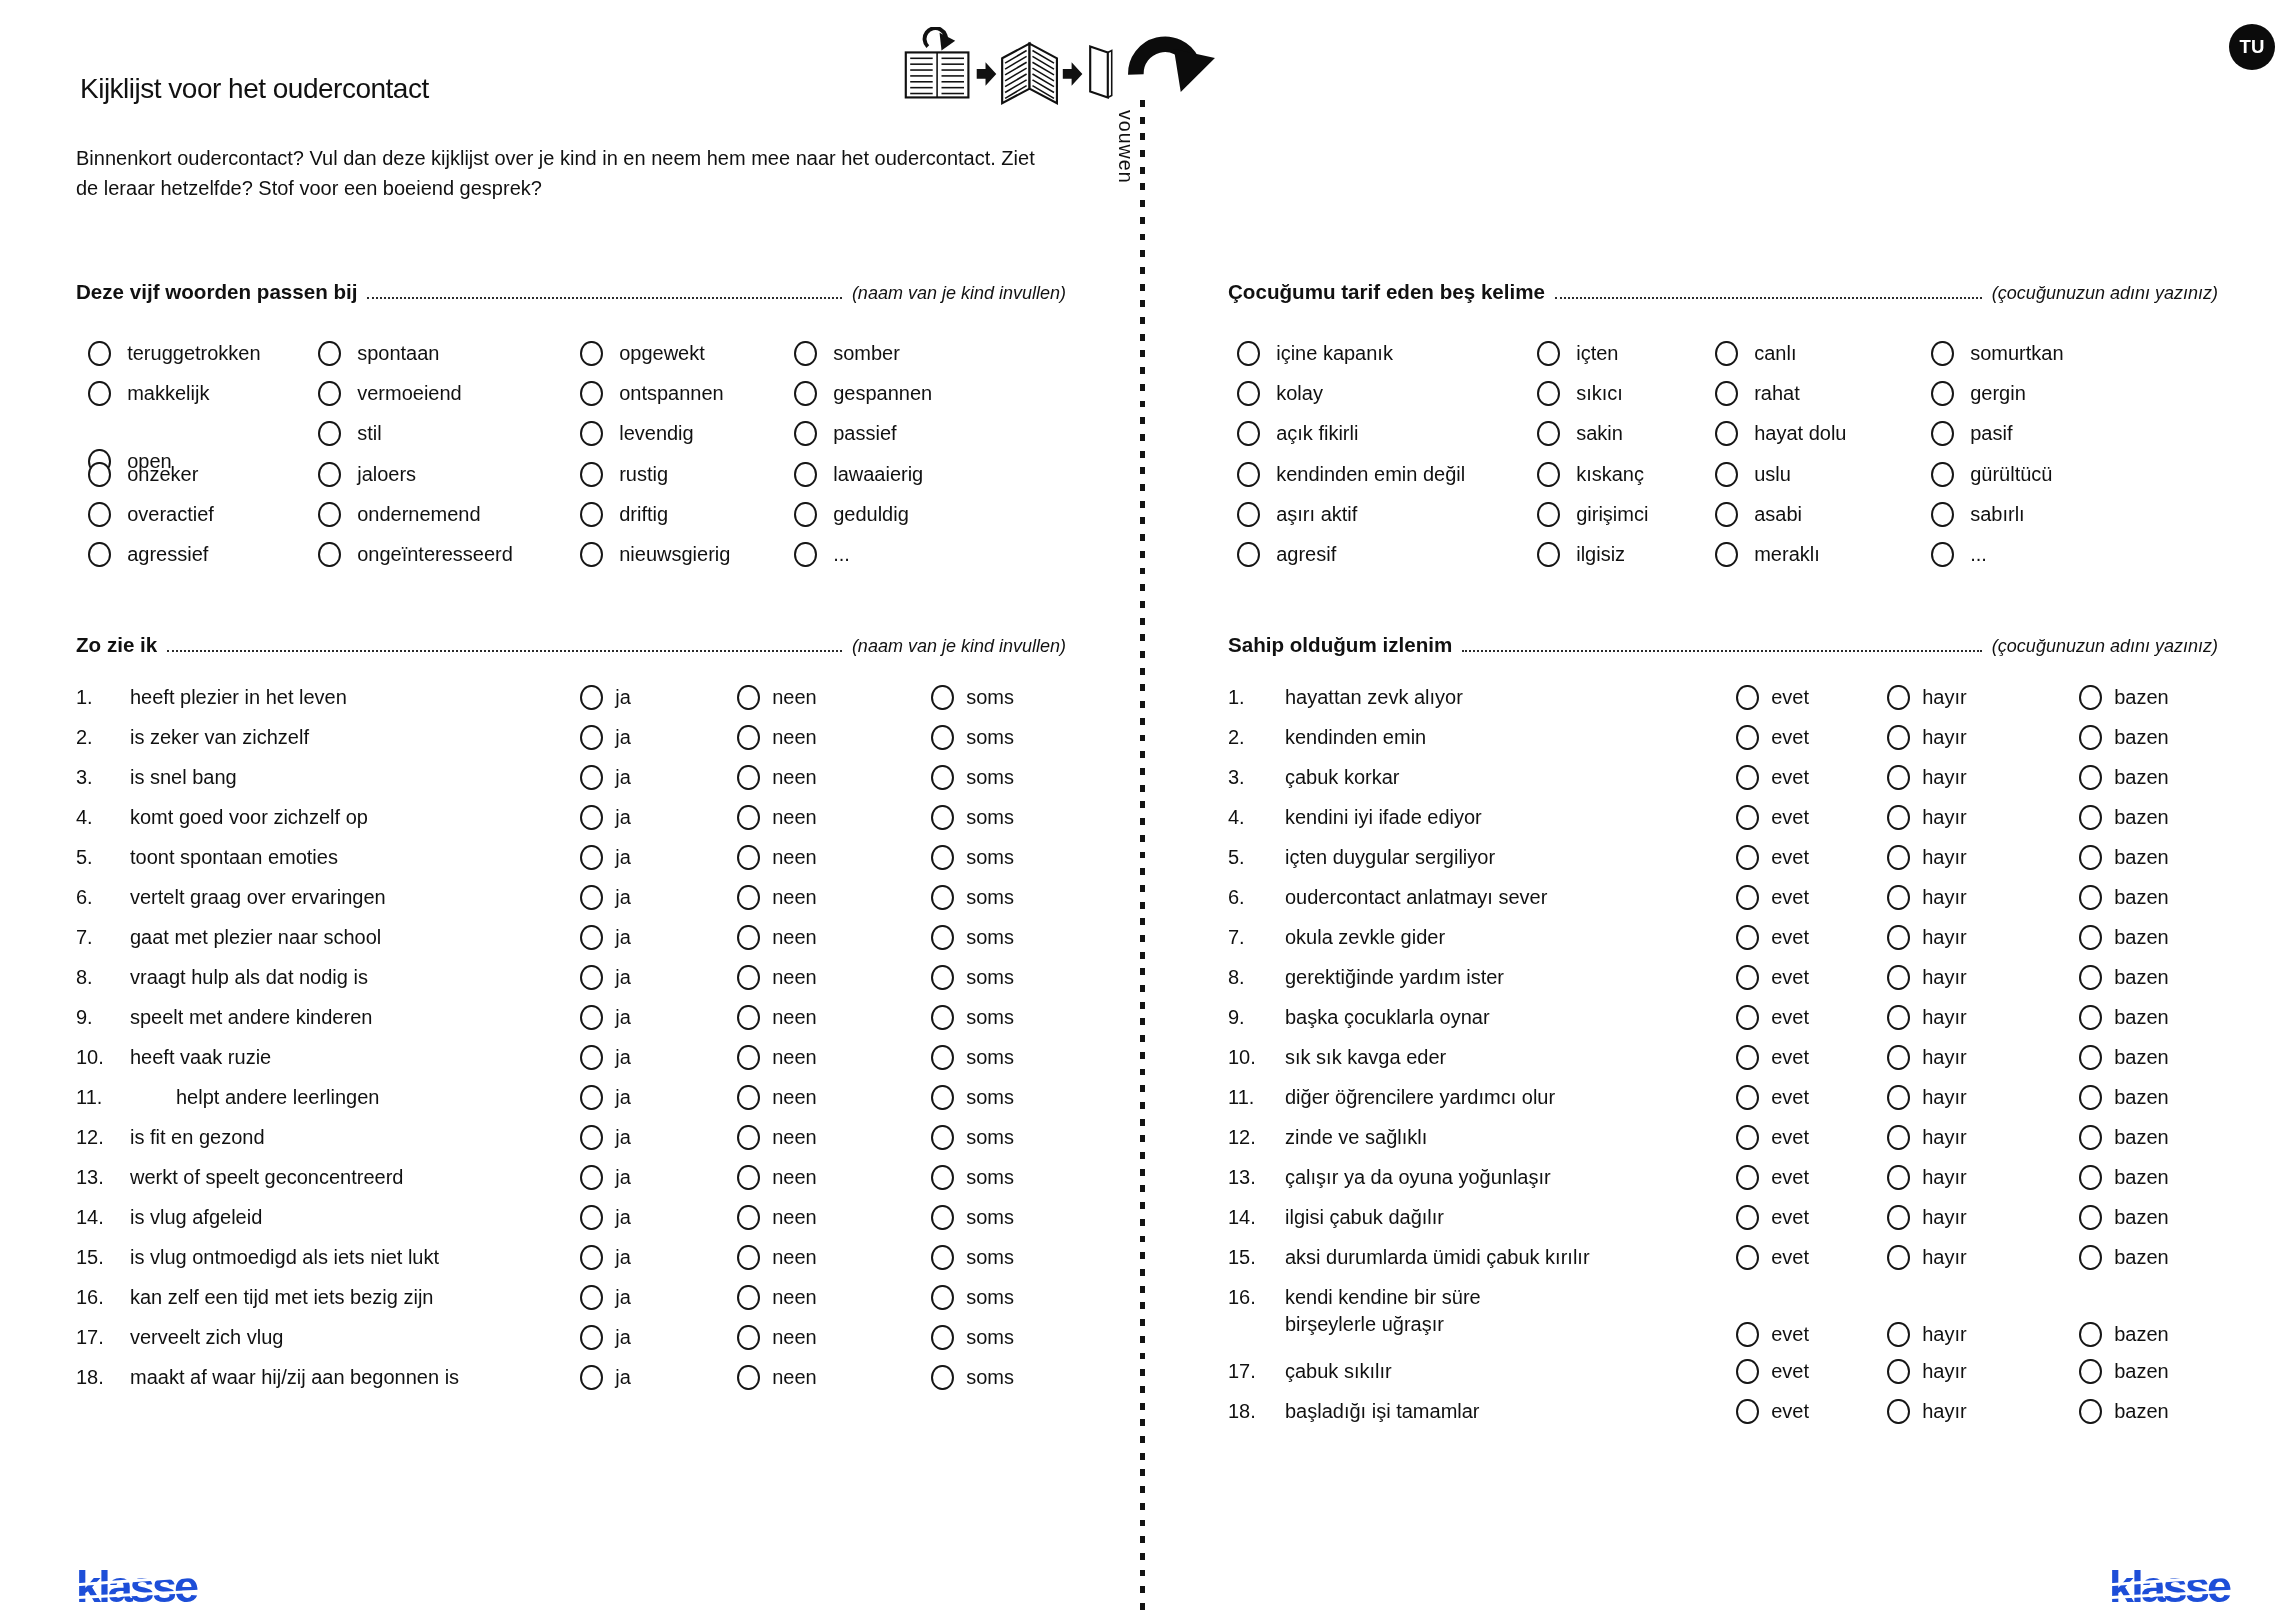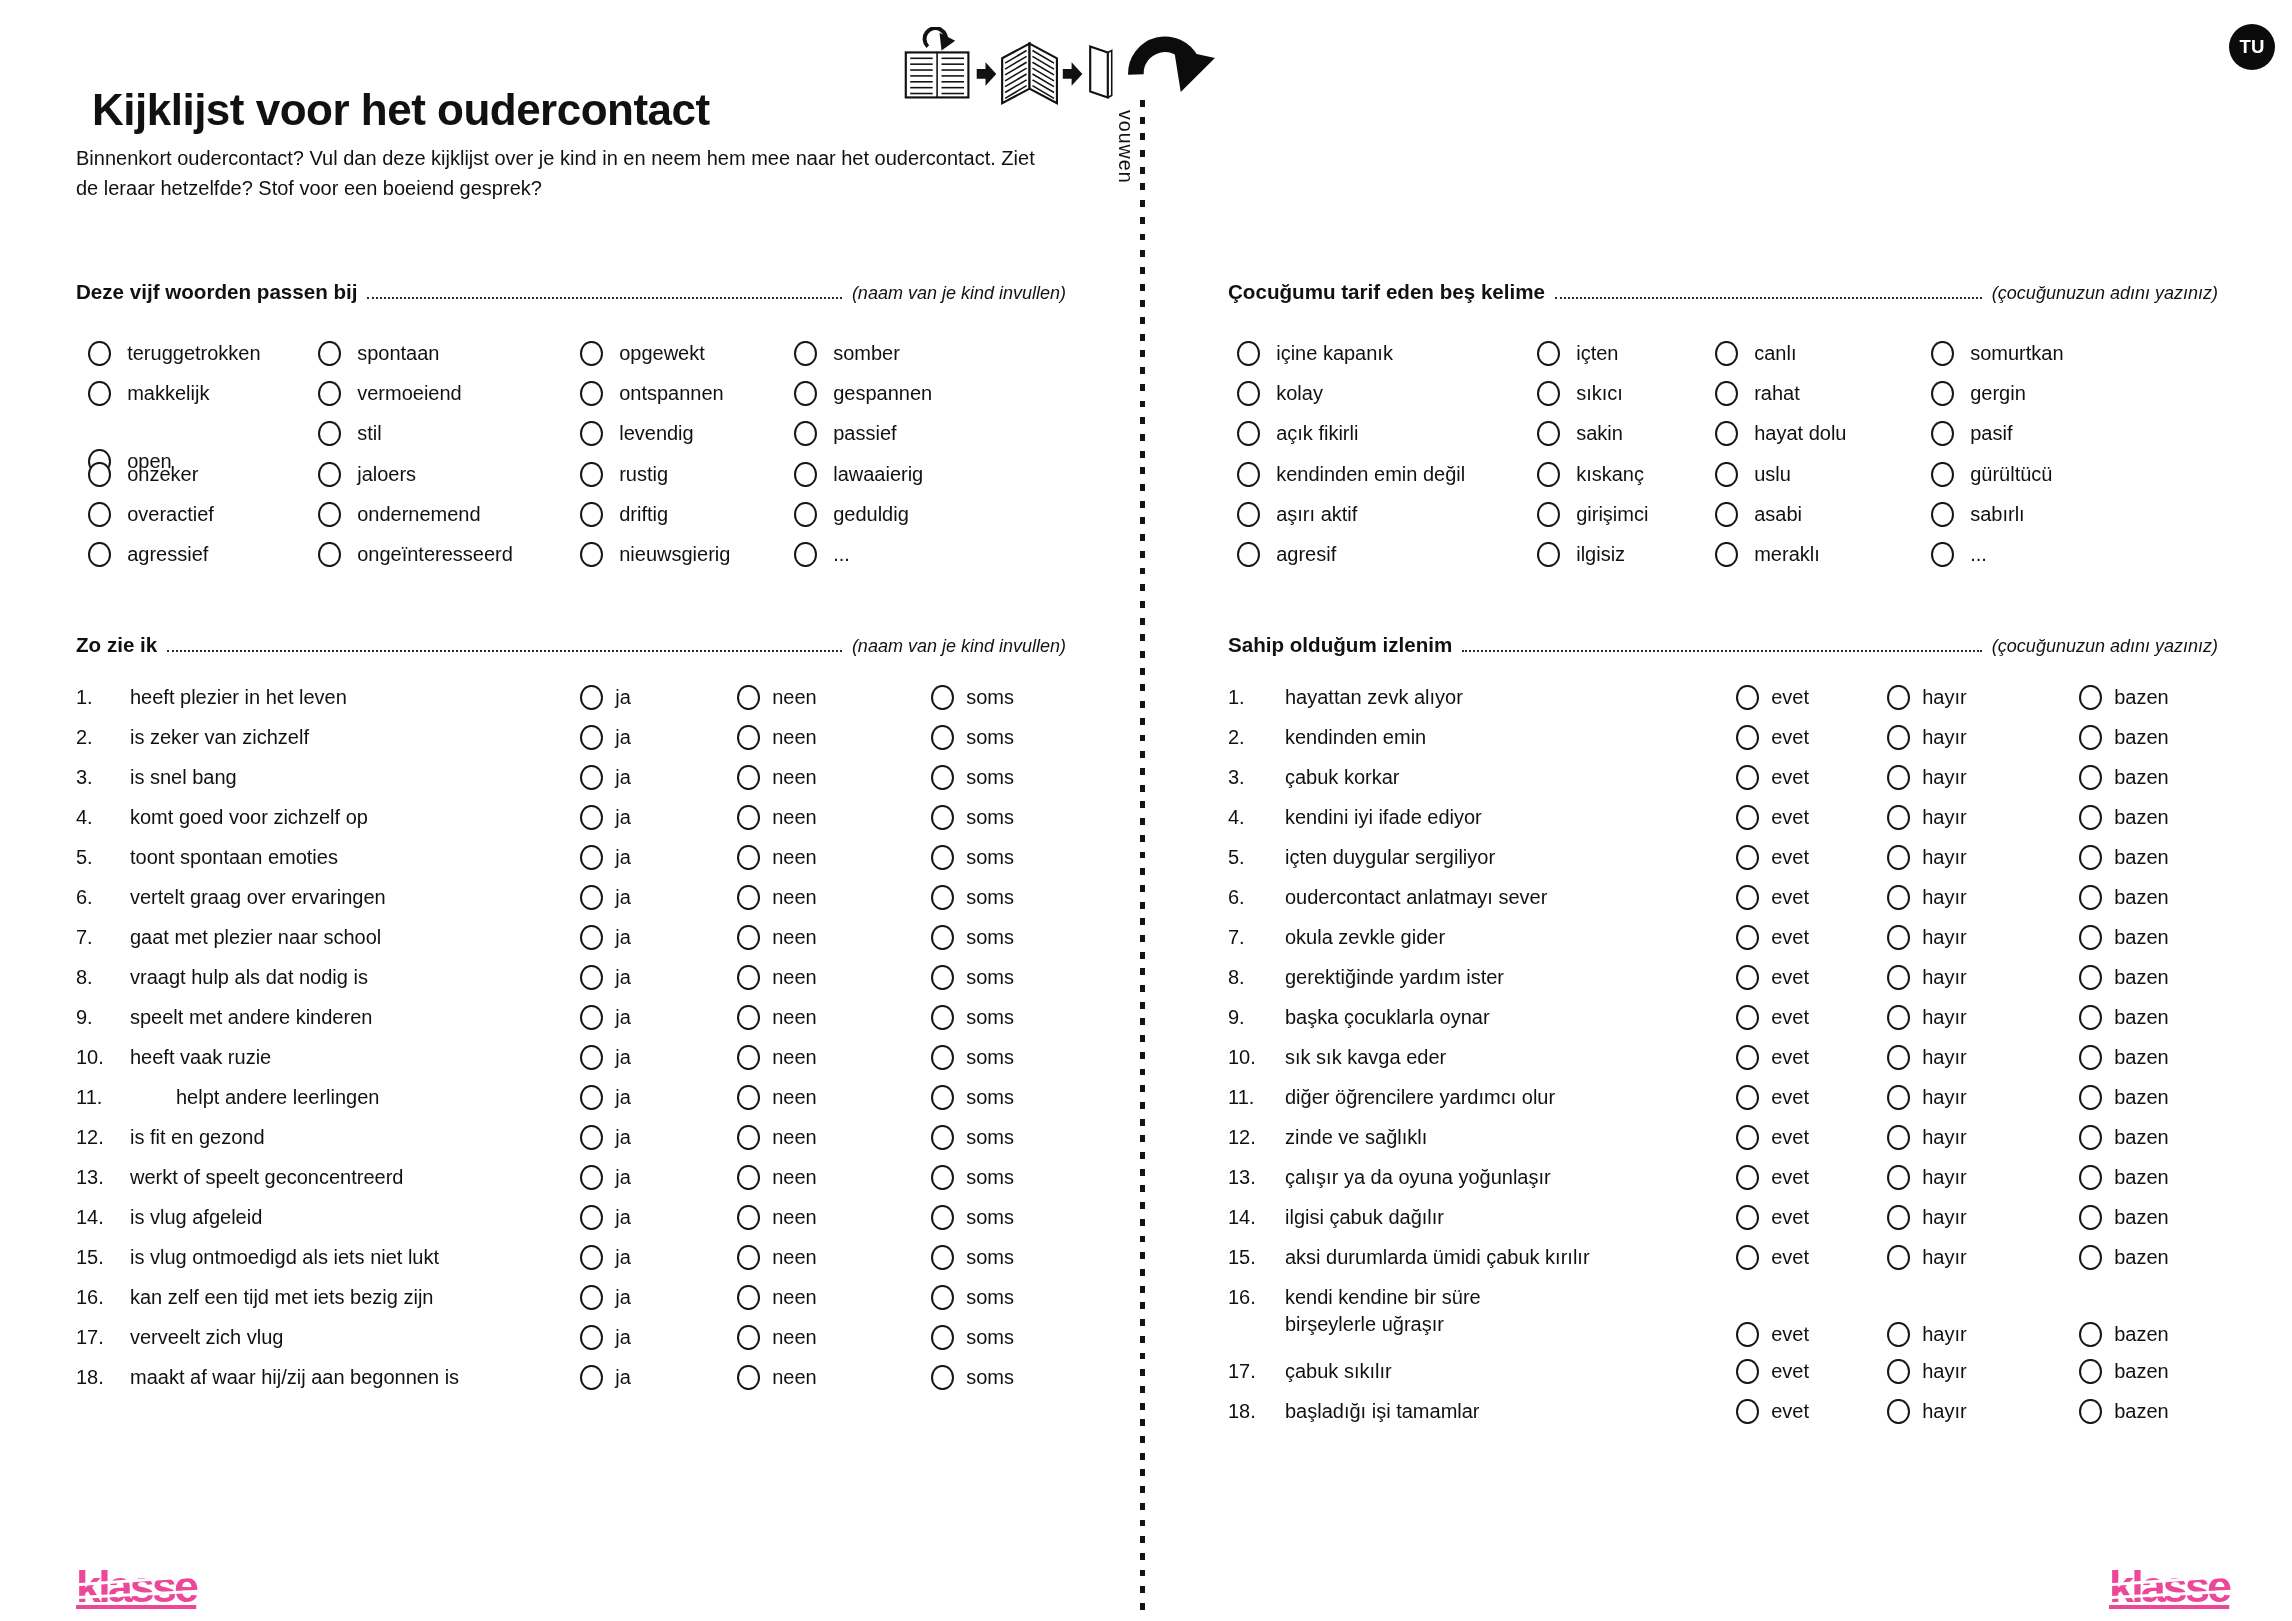--- a/index.html
+++ b/index.html
@@ -1,42 +1,42 @@
 <!DOCTYPE html>
 <html><head>
 <meta charset="utf-8">
 <style>
   html,body{margin:0;padding:0;background:#fff;}
   .page{
     position:relative;width:2293px;height:1621px;background:#ffffff;overflow:hidden;
     font-family:"Liberation Sans","DejaVu Sans",sans-serif;color:#111;
   }
   .abs{position:absolute;}
-  h1.doc-title{margin:16px;position:absolute;top:69px;font-size:44px;font-weight:bold;letter-spacing:-0.5px;white-space:nowrap;}
+  h1.doc-title{margin:4px;position:absolute;top:69px;font-size:28px;font-weight:normal;letter-spacing:-0.5px;white-space:nowrap;}
   .intro{position:absolute;top:143px;margin:0;font-size:20px;line-height:30px;}
   .sec-head{position:absolute;display:flex;align-items:baseline;font-size:20.6px;}
   .sec-title{font-weight:bold;white-space:nowrap;}
   .leader{flex:1 1 auto;border-bottom:2.9px dotted #2b2b2b;margin:0 9.8px;height:14.7px;min-width:59px;}
   .hint{font-style:italic;font-size:18px;white-space:nowrap;}
   .radio{width:22.5px;height:25.5px;border:2px solid #161616;border-radius:50%;background:#fff;display:inline-block;flex:none;box-sizing:border-box;}
   .word-grid{position:absolute;width:1039px;height:245px;}
   .word-cell{position:absolute;display:flex;align-items:center;gap:16.7px;font-size:20px;height:29px;white-space:nowrap;}
   .qlist{position:absolute;}
   .row{position:relative;}
   .row > span{position:absolute;top:0;font-size:20px;line-height:27.4px;}
   .row .num{left:0;width:45px;}
   .opt{display:flex;align-items:center;gap:12.7px;white-space:nowrap;}
   .row-tall .opt{top:auto;bottom:9.8px;}
   .fold-line{position:absolute;left:1140px;top:100px;width:4.9px;height:1517px;
     background:repeating-linear-gradient(180deg,#131313 0 6.9px,transparent 6.9px 16.7px);}
   .fold-label{position:absolute;left:1137px;top:110px;transform:rotate(90deg);transform-origin:0 0;
     font-size:19.6px;letter-spacing:1px;white-space:nowrap;}
   .badge{position:absolute;left:2229px;top:23.5px;width:46px;height:46px;border-radius:50%;background:#0b0b0b;
     color:#fff;display:flex;align-items:center;justify-content:center;font-weight:bold;font-size:18.6px;}
-  .logo{position:absolute;top:1564px;font-size:45px;font-weight:bold;letter-spacing:-2.9px;line-height:1;color:#ec4899;text-decoration:underline;}
+  .logo{position:absolute;top:1564px;font-size:45px;font-weight:bold;letter-spacing:-2.9px;line-height:1;color:#1d4ed8;}
   .logo .cut{position:absolute;left:-2.9px;right:-2.9px;height:2.9px;background:#fff;}
   .cut1{top:14.7px;transform:rotate(-4deg);}
   .cut2{top:29px;transform:rotate(-3deg);}
   svg .ln{stroke:#111;stroke-width:1.6;}
   svg .ol{stroke:#111;stroke-width:2.2;fill:#fff;}
 </style>
 </head>
 <body>
 
 <div class="page">

